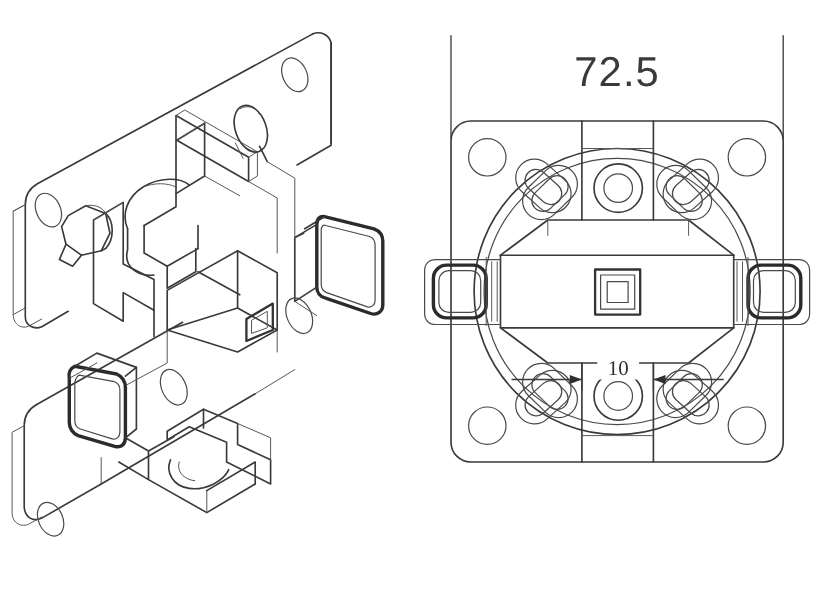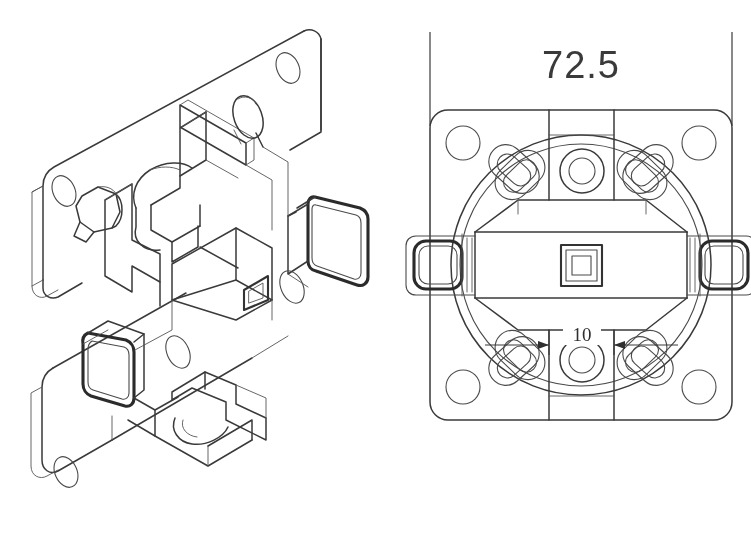--- a/index.html
+++ b/index.html
@@ -12,21 +12,20 @@
     width: 751px;
     height: 551px;
     overflow: hidden;
     font-family: "Liberation Sans", sans-serif;
   }
   #drawing-root {
     position: relative;
     width: 693px;
     height: 551px;
     background: #ffffff;
-    padding-left: 20px;
   }
   svg.sheet {
     display: block;
     width: 751px;
     height: 551px;
     background: #ffffff;
   }
   .ln {
     fill: none;
     stroke: #3a3a3a;

